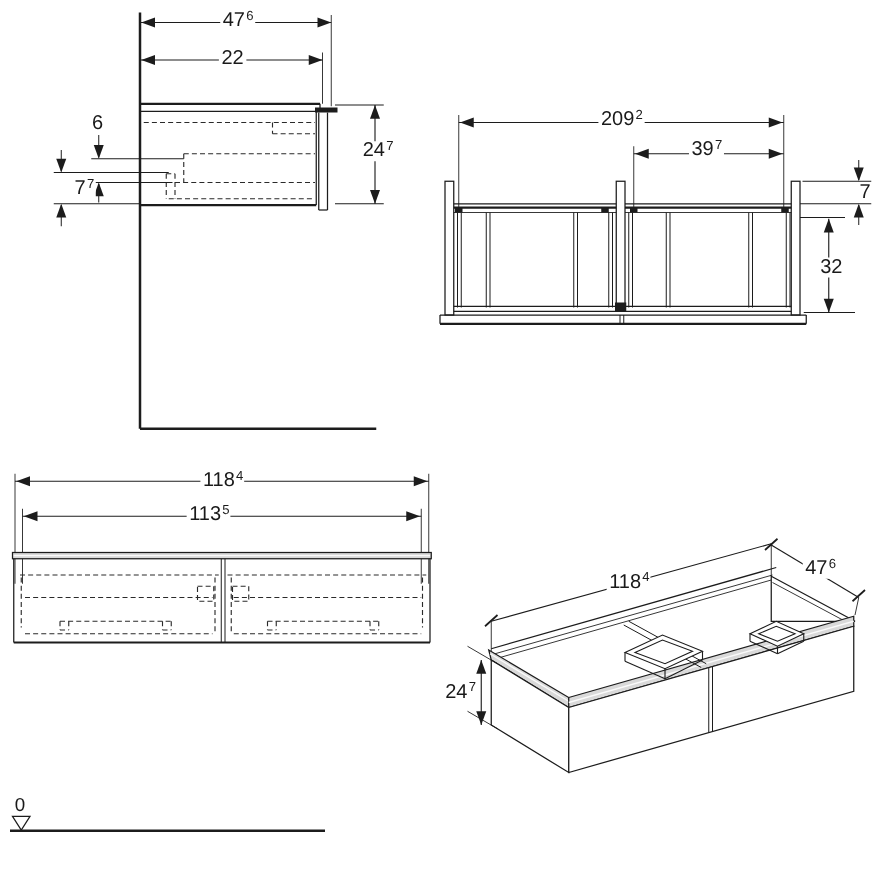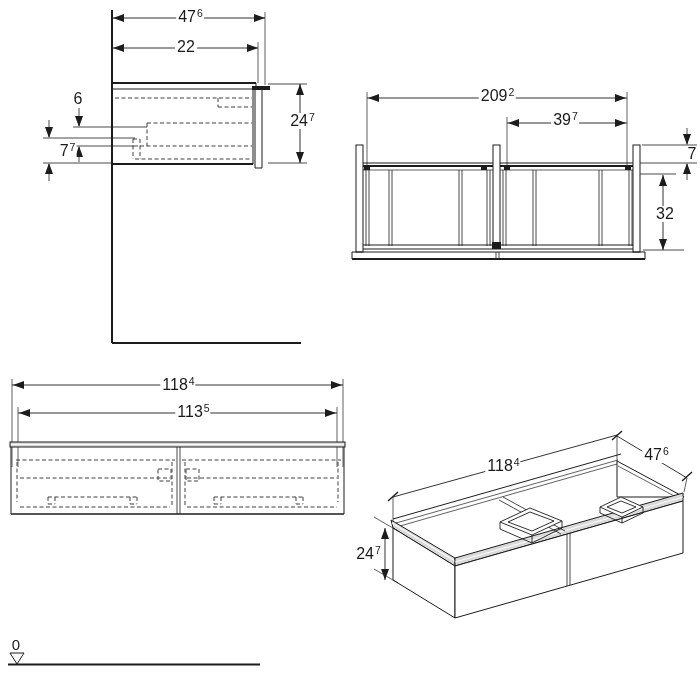--- a/index.html
+++ b/index.html
@@ -277,21 +277,21 @@
 <div class="lbl" style="left:78px;top:99px"><span class="m">6</span><span class="s"></span></div>
 <div class="lbl" style="left:67px;top:151px"><span class="m">7</span><span class="s">7</span></div>
 <div class="lbl" style="left:302px;top:121px"><span class="m">24</span><span class="s">7</span></div>
 
 <div class="lbl" style="left:497px;top:96px"><span class="m">209</span><span class="s">2</span></div>
 <div class="lbl" style="left:565px;top:120px"><span class="m">39</span><span class="s">7</span></div>
 <div class="lbl" style="left:692px;top:154px"><span class="m">7</span><span class="s"></span></div>
 <div class="lbl" style="left:665px;top:214px"><span class="m">32</span><span class="s"></span></div>
 
 <div class="lbl" style="left:178px;top:385px"><span class="m">118</span><span class="s">4</span></div>
-<div class="lbl" style="left:193px;top:412px"><span class="m">113</span><span class="s">5</span></div>
+<div class="lbl" style="left:167px;top:412px"><span class="m">113</span><span class="s">5</span></div>
 
 <div class="lbl" style="left:503px;top:466px"><span class="m">118</span><span class="s">4</span></div>
 <div class="lbl" style="left:656px;top:455px"><span class="m">47</span><span class="s">6</span></div>
 <div class="lbl" style="left:368px;top:554px"><span class="m">24</span><span class="s">7</span></div>
 
 <div class="lbl small" style="left:16px;top:644px;background:transparent"><span class="m">0</span><span class="s"></span></div>
 
 </div>
 
 </body></html>

